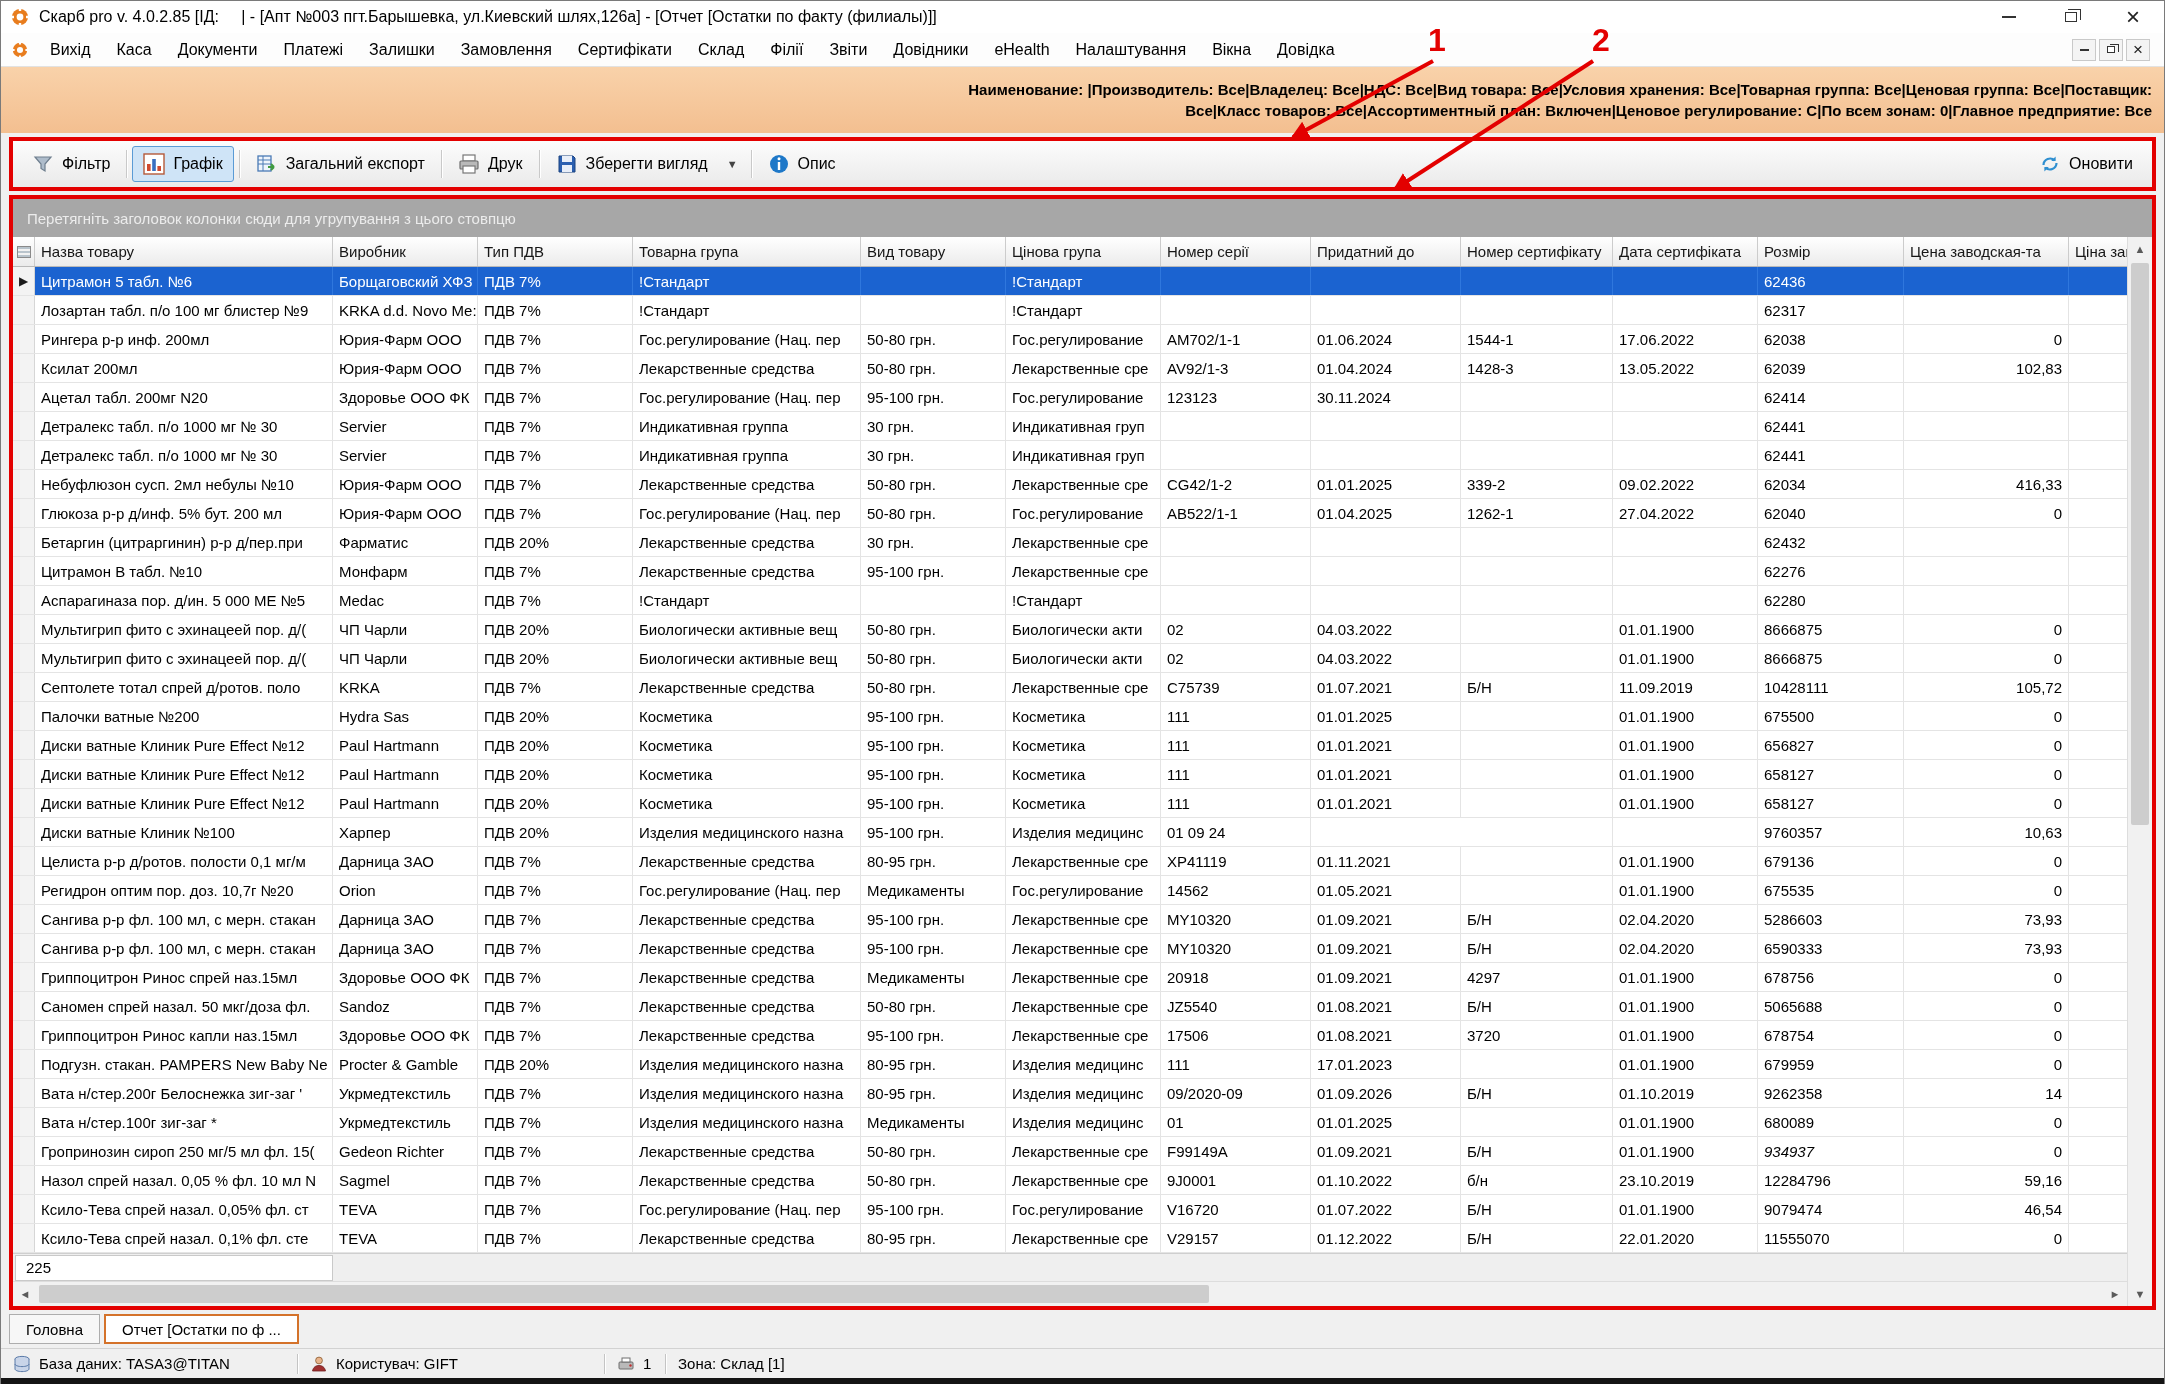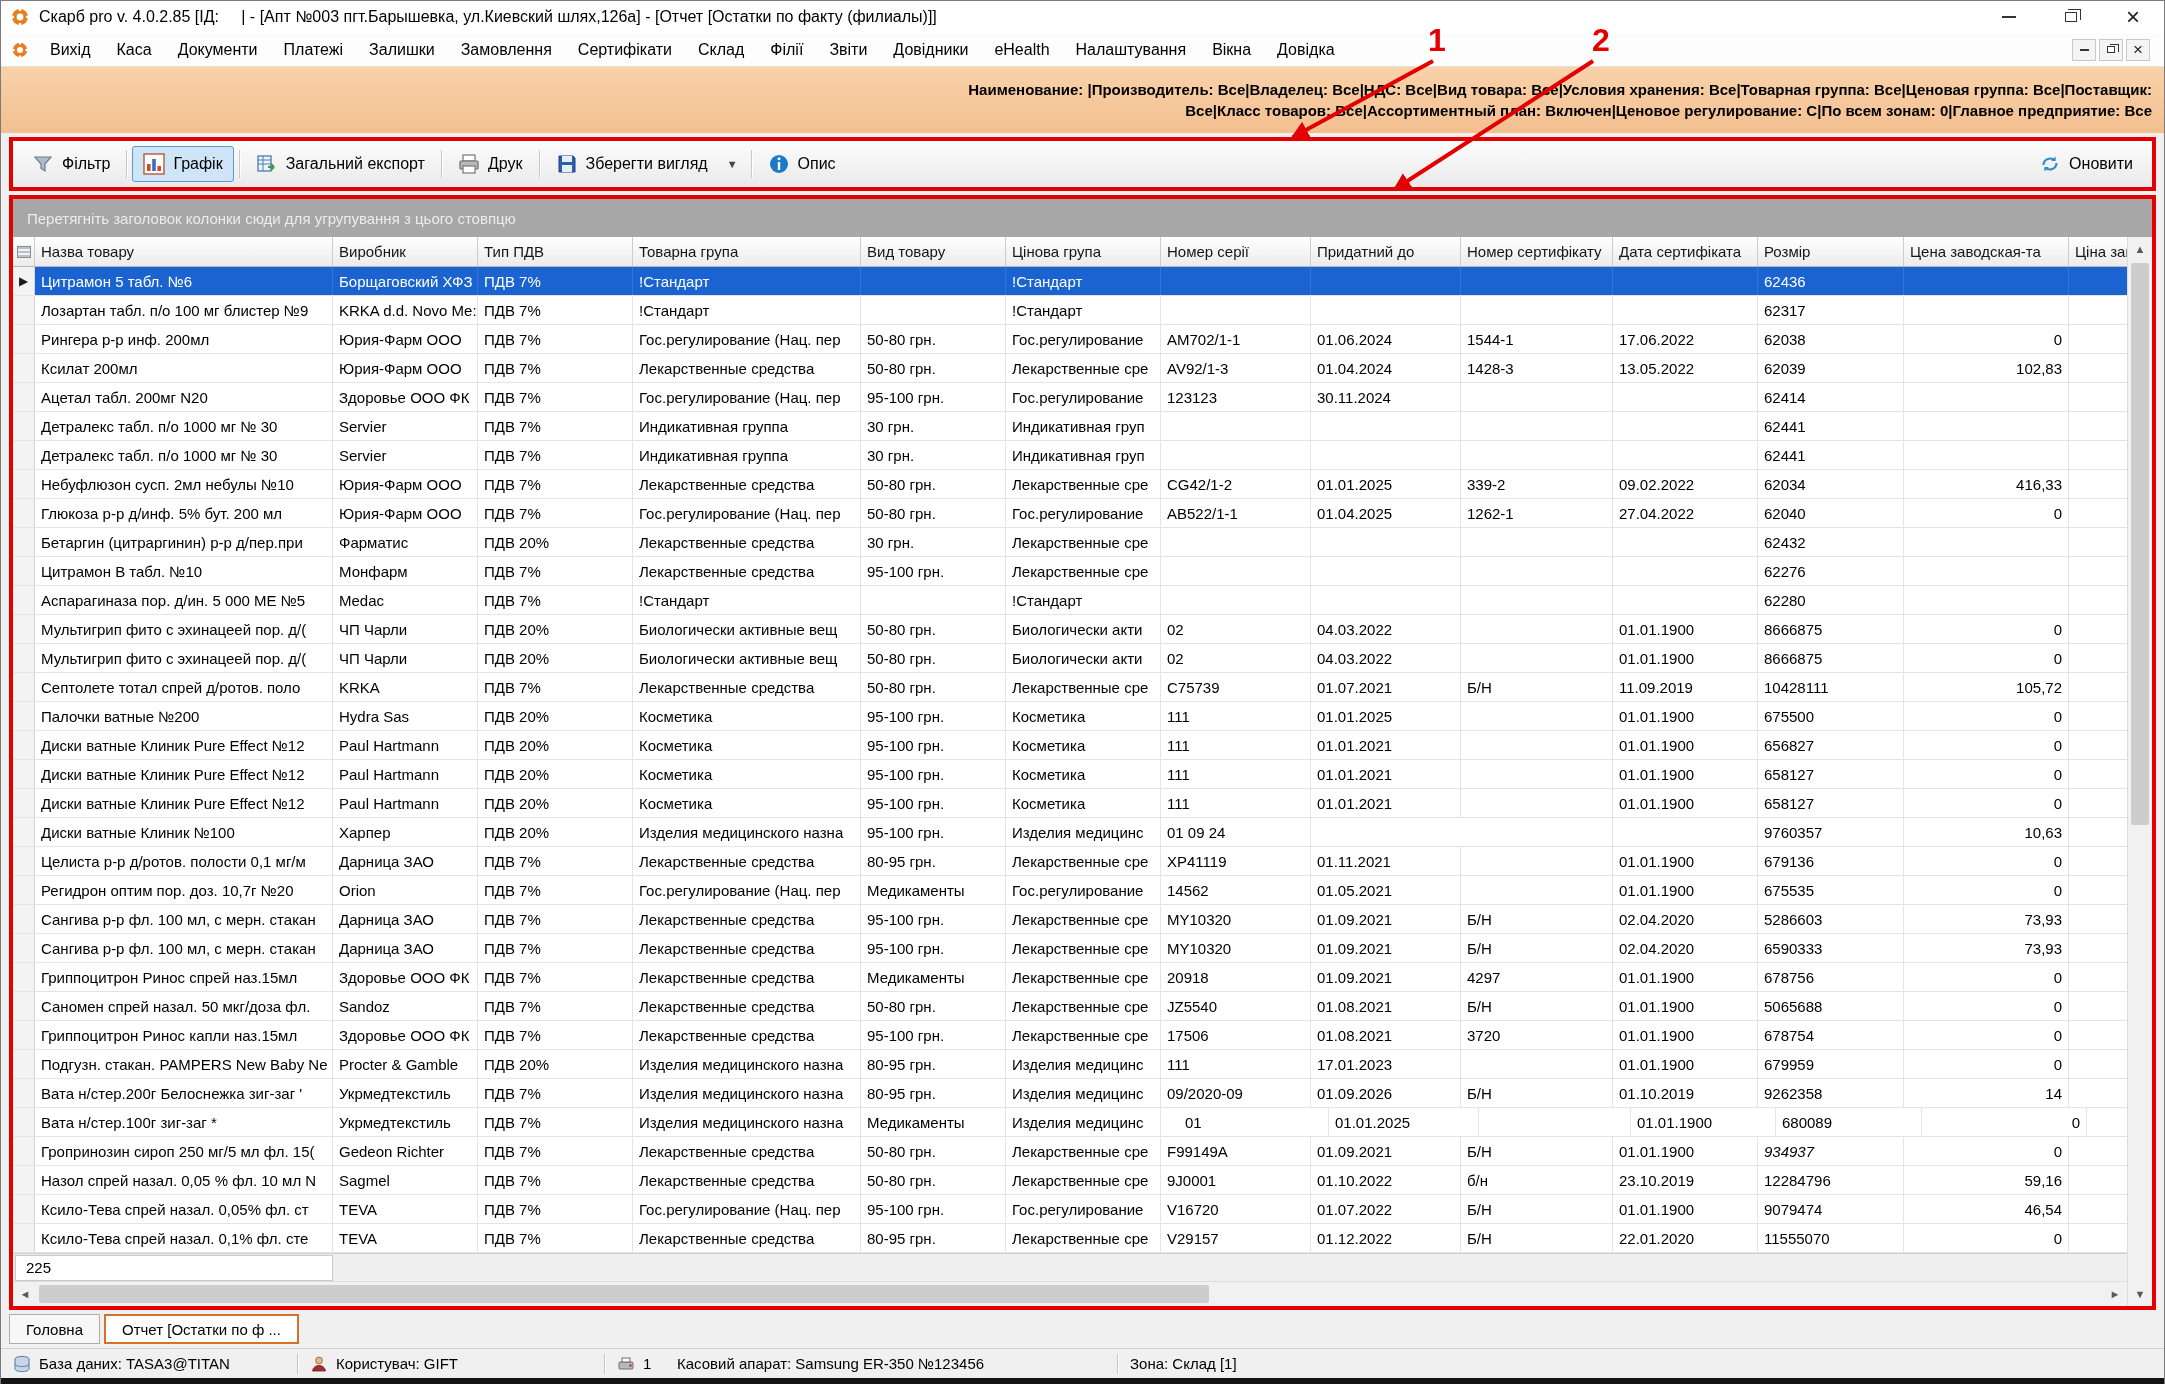--- a/index.html
+++ b/index.html
@@ -720,21 +720,21 @@
               <div class="tcell" style="flex: 0 0 120px; width: 120px;"></div>
             </div>
             <div class="trow">
               <div class="tcell indicator"></div>
               <div class="tcell" style="flex: 0 0 298px; width: 298px;">Вата н/стер.100г зиг-заг *</div>
               <div class="tcell" style="flex: 0 0 145px; width: 145px;">Укрмедтекстиль</div>
               <div class="tcell" style="flex: 0 0 155px; width: 155px;">ПДВ 7%</div>
               <div class="tcell" style="flex: 0 0 228px; width: 228px;">Изделия медицинского назна</div>
               <div class="tcell" style="flex: 0 0 145px; width: 145px;">Медикаменты</div>
               <div class="tcell" style="flex: 0 0 155px; width: 155px;">Изделия медицинс</div>
-              <div class="tcell" style="flex: 0 0 150px; width: 150px; margin-left: 18px;">01</div>
+              <div class="tcell" style="flex: 0 0 150px; width: 150px;">01</div>
               <div class="tcell" style="flex: 0 0 150px; width: 150px;">01.01.2025</div>
               <div class="tcell" style="flex: 0 0 152px; width: 152px;"></div>
               <div class="tcell" style="flex: 0 0 145px; width: 145px;">01.01.1900</div>
               <div class="tcell" style="flex: 0 0 146px; width: 146px;">680089</div>
               <div class="tcell right" style="flex: 0 0 165px; width: 165px;">0</div>
               <div class="tcell" style="flex: 0 0 120px; width: 120px;"></div>
             </div>
             <div class="trow">
               <div class="tcell indicator"></div>
               <div class="tcell" style="flex: 0 0 298px; width: 298px;">Гропринозин сироп 250 мг/5 мл фл. 15(</div>
@@ -842,23 +842,20 @@
       <span>Користувач: GIFT</span>
     </div>
     <div class="sb-sep"></div>
     <div class="sb-item sb-w3">
       <svg class="sb-icon" viewBox="0 0 18 18">
         <rect x="2" y="7" width="14" height="7" rx="1" fill="#b9b9b9" stroke="#6e6e6e" stroke-width="1"></rect>
         <rect x="5" y="3" width="8" height="4" fill="#ffffff" stroke="#6e6e6e" stroke-width="1"></rect>
         <circle cx="13.5" cy="10.5" r="1.2" fill="#c03030"></circle>
       </svg>
       <span>1</span>
-    </div>
-    <div class="sb-item sb-w4">
-      <span>Касовий апарат: Samsung ER-350 №123456</span>
     </div>
     <div class="sb-sep"></div>
     <div class="sb-item">
       <span>Зона: Склад [1]</span>
     </div>
   </div>
 
   <div class="bottom-strip"></div>
 
   <svg class="anno">

